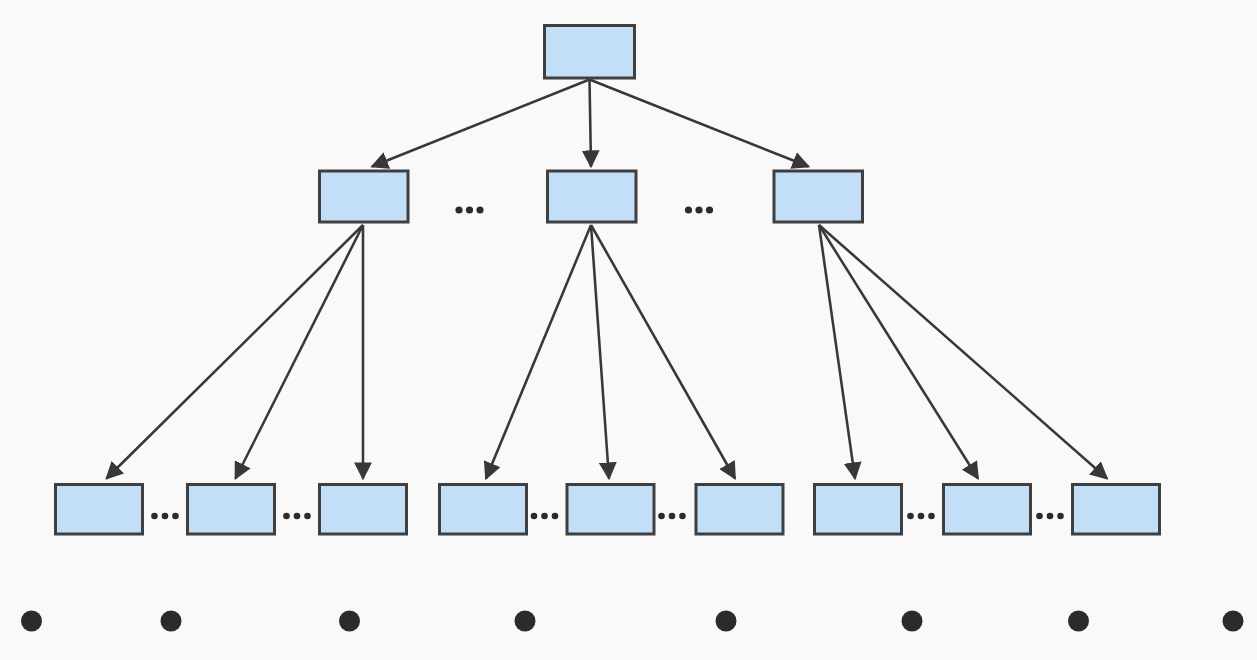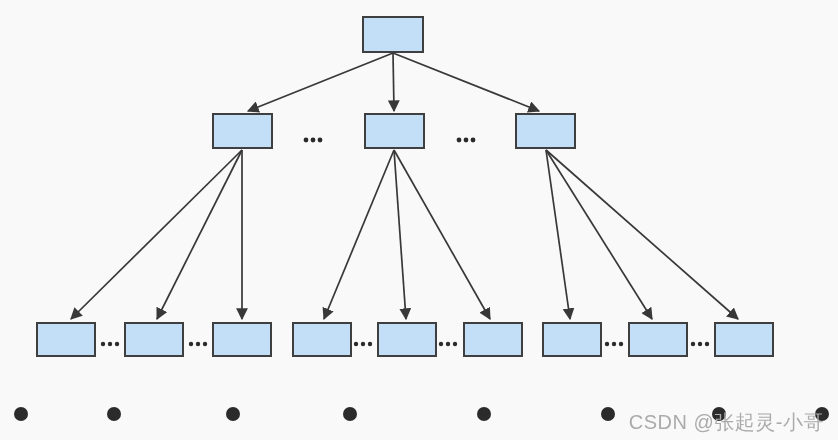--- a/index.html
+++ b/index.html
@@ -132,14 +132,13 @@
       <circle cx="114" cy="414" r="7"></circle>
       <circle cx="233" cy="414" r="7"></circle>
       <circle cx="350" cy="414" r="7"></circle>
       <circle cx="484" cy="414" r="7"></circle>
       <circle cx="608" cy="414" r="7"></circle>
       <circle cx="719" cy="414" r="7"></circle>
       <circle cx="822" cy="414" r="7"></circle>
     </g>
   </svg>
 
-  <div class="watermark">CSDN @张起灵-小哥</div>
 </div>
 
 </body></html>

